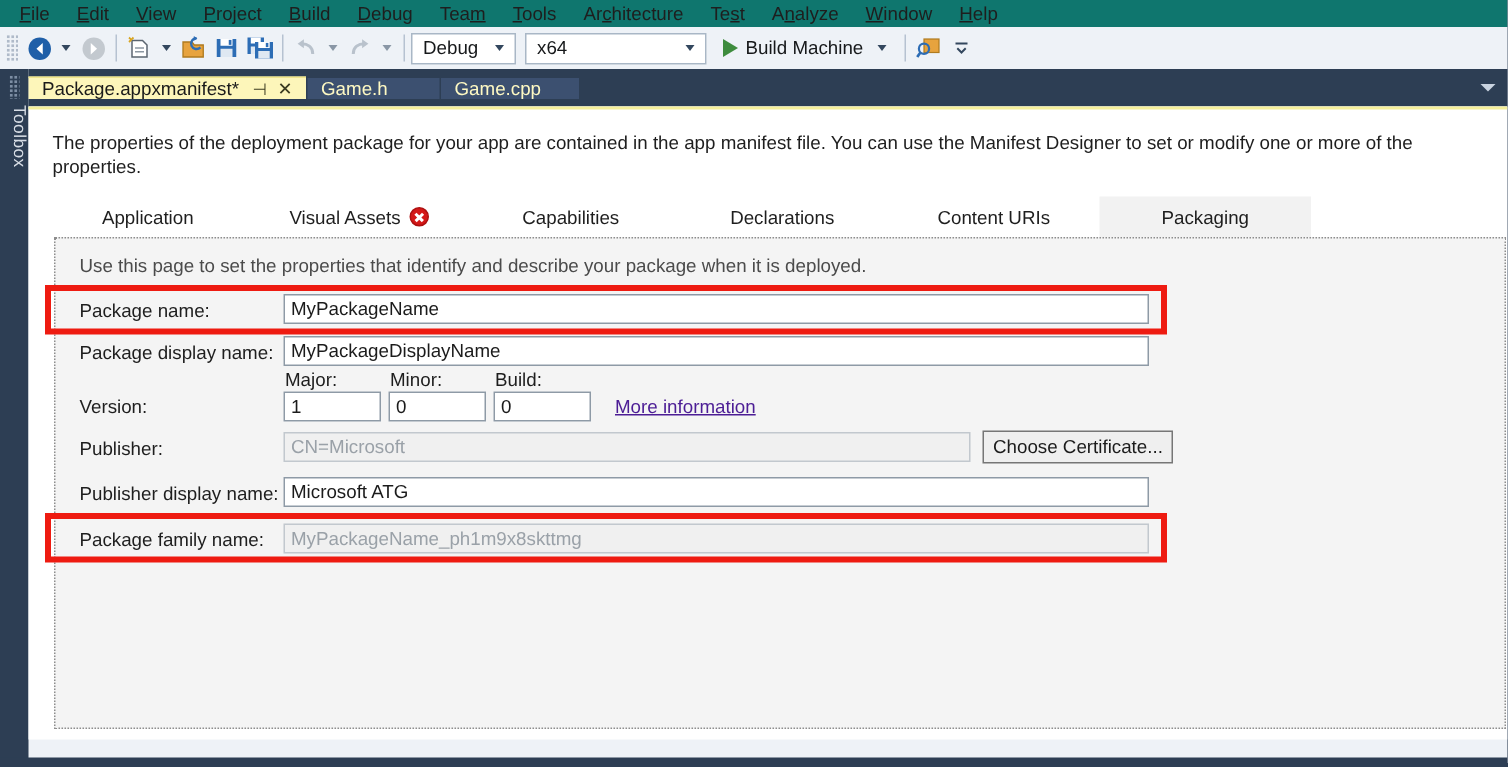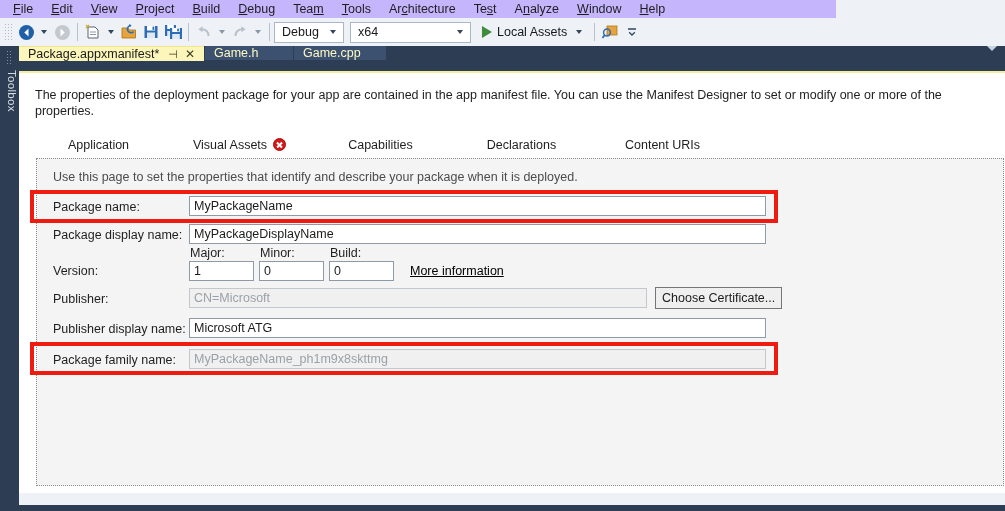--- a/index.html
+++ b/index.html
@@ -11,22 +11,22 @@
   }
   #app {
     position: relative;
     width: 1005px; height: 511px;
     background: #eef2f7;
   }
 
   
   .menubar {
     position: absolute; left: 0; top: 0;
-    width: 836px; height: 18px;
-    background: #c4b5fd;
+    width: 1005px; height: 18px;
+    background: #0f766e;
     display: flex; align-items: center;
     padding-left: 4px;
   }
   .menu-item {
     font-size: 12.5px;
     color: #1e1e1e;
     padding: 0 9px;
     line-height: 18px;
     white-space: nowrap;
     cursor: default;
@@ -116,21 +116,21 @@
     letter-spacing: .3px;
     white-space: nowrap;
     cursor: default;
   }
 
   
   .tabstrip {
     position: absolute; left: 19px; top: 46px;
     width: 986px; height: 25px;
     background: #2d3e54;
-    display: flex; align-items: flex-start;
+    display: flex; align-items: center;
   }
   .doctab {
     display: flex; align-items: center;
     padding: 0 9px;
     font-size: 12.5px;
     color: #fef9c3;
     white-space: nowrap;
     cursor: default;
     background: #3c5070;
     margin-right: 1px;
@@ -248,21 +248,21 @@
     color: #9aa1a8;
   }
   .sublabel {
     position: absolute;
     font-size: 12.5px; color: #1e1e1e;
     cursor: default;
   }
   .linkmore {
     position: absolute;
     font-size: 12.5px;
-    color: #000000;
+    color: #4c1d95;
     text-decoration: underline;
     cursor: pointer;
     white-space: nowrap;
   }
   .certbtn {
     position: absolute;
     height: 22px;
     background: #efefef;
     border: 1px solid #767676;
     font-size: 12.5px;
@@ -392,21 +392,21 @@
 
     <div class="combo" style="width:121px;">
       <span class="cval">x64</span>
       <span class="cbtn">
           <i class="caret-sm" style="margin:0;"></i>
         </span>
     </div>
 
     <div class="run-btn">
       <span class="play-tri"></span>
-      <span class="run-label">Local Assets</span>
+      <span class="run-label">Build Machine</span>
       <span class="caret-sm"></span>
     </div>
 
     <div class="tb-sep"></div>
 
     <div class="tb-btn">
       <svg width="18" height="18" viewBox="0 0 18 18">
         <rect x="6" y="3" width="10" height="9" fill="#e7a33e" stroke="#b07b1f" stroke-width="0.8"></rect>
         <circle cx="6" cy="9.5" r="3.4" fill="none" stroke="#2d6db5" stroke-width="1.5"></circle>
         <path d="M3.6 12 L1.5 15" stroke="#2d6db5" stroke-width="1.8"></path>
@@ -457,20 +457,23 @@
       </div>
       <div class="dtab">
         <span>Capabilities</span>
       </div>
       <div class="dtab">
         <span>Declarations</span>
       </div>
       <div class="dtab">
         <span>Content URIs</span>
       </div>
+      <div class="dtab selected">
+        <span>Packaging</span>
+      </div>
     </div>
 
     <div class="dpanel">
 
       <div class="panel-hint">Use this page to set the properties that identify and describe your package when it is deployed.</div>
 
       <div class="flabel" style="left:16px; top:41px;">Package name:</div>
       <input class="finput" style="left: 152px; top: 37px; width: 577px;" type="text" value="MyPackageName">
 
       <div class="flabel" style="left:16px; top:69px;">Package display name:</div>

